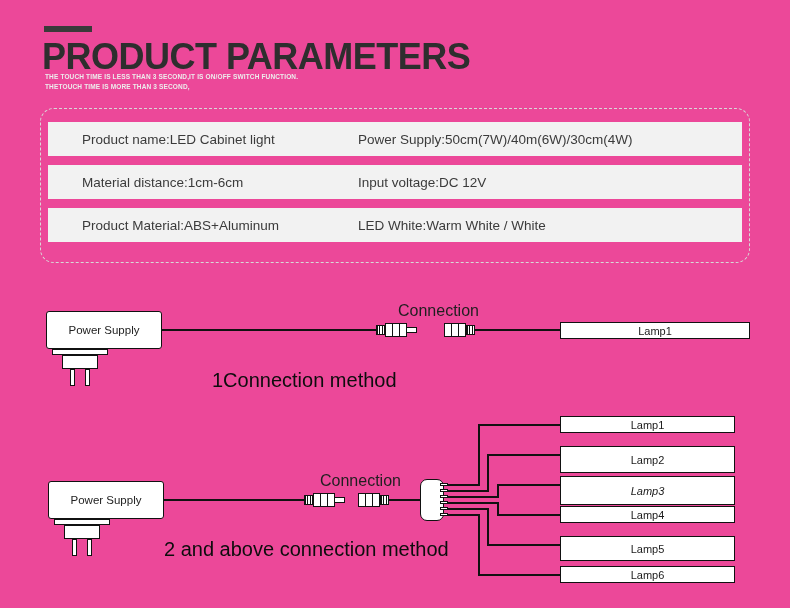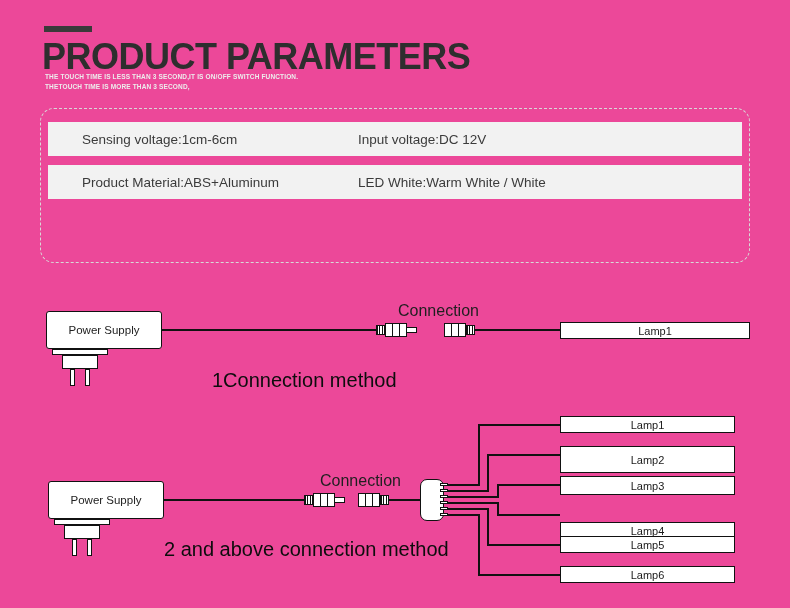--- a/index.html
+++ b/index.html
@@ -204,21 +204,25 @@
   <div class="accent-bar"></div>
   <div class="page-title">PRODUCT PARAMETERS</div>
   <div class="subtitle">
     <div>THE TOUCH TIME IS LESS THAN 3 SECOND,IT IS ON/OFF SWITCH FUNCTION.</div>
     <div>THETOUCH TIME IS MORE THAN 3 SECOND,</div>
   </div>
 
   <div class="spec-panel"></div>
   <div class="spec-rows">
     <div class="spec-row">
-      <div class="spec-cell left">Sensing voltage:1cm-6cm</div>
+      <div class="spec-cell left">Product name:LED Cabinet light</div>
+      <div class="spec-cell right">Power Supply:50cm(7W)/40m(6W)/30cm(4W)</div>
+    </div>
+    <div class="spec-row">
+      <div class="spec-cell left">Material distance:1cm-6cm</div>
       <div class="spec-cell right">Input voltage:DC 12V</div>
     </div>
     <div class="spec-row">
       <div class="spec-cell left">Product Material:ABS+Aluminum</div>
       <div class="spec-cell right">LED White:Warm White / White</div>
     </div>
   </div>
 
   <div class="diagram">
 
@@ -324,27 +328,27 @@
     <div class="wire" style="left:447px; top:514px; width:33px; height:1.6px;"></div>
     <div class="wire" style="left:478px; top:514px; width:1.6px; height:61px;"></div>
     <div class="wire" style="left:478px; top:574px; width:82px; height:1.6px;"></div>
 
     <div class="lamp-box" style="left:560px; top:416px; width:175px; height:17px;">
       <span>Lamp1</span>
     </div>
     <div class="lamp-box" style="left:560px; top:446px; width:175px; height:27px;">
       <span>Lamp2</span>
     </div>
-    <div class="lamp-box" style="left:560px; top:476px; width:175px; height:19px;">
+    <div class="lamp-box" style="left:560px; top:476px; width:175px; height:29px;font-style:italic;">
       <span>Lamp3</span>
     </div>
-    <div class="lamp-box" style="left:560px; top:506px; width:175px; height:17px;margin-top:16px;">
+    <div class="lamp-box" style="left:560px; top:506px; width:175px; height:17px;">
       <span>Lamp4</span>
     </div>
-    <div class="lamp-box" style="left:560px; top:536px; width:175px; height:17px;">
+    <div class="lamp-box" style="left:560px; top:536px; width:175px; height:25px;">
       <span>Lamp5</span>
     </div>
     <div class="lamp-box" style="left:560px; top:566px; width:175px; height:17px;">
       <span>Lamp6</span>
     </div>
 
     <div class="caption" style="left:164px; top:538px;">2 and above connection method</div>
   </div>
 
 </div>

